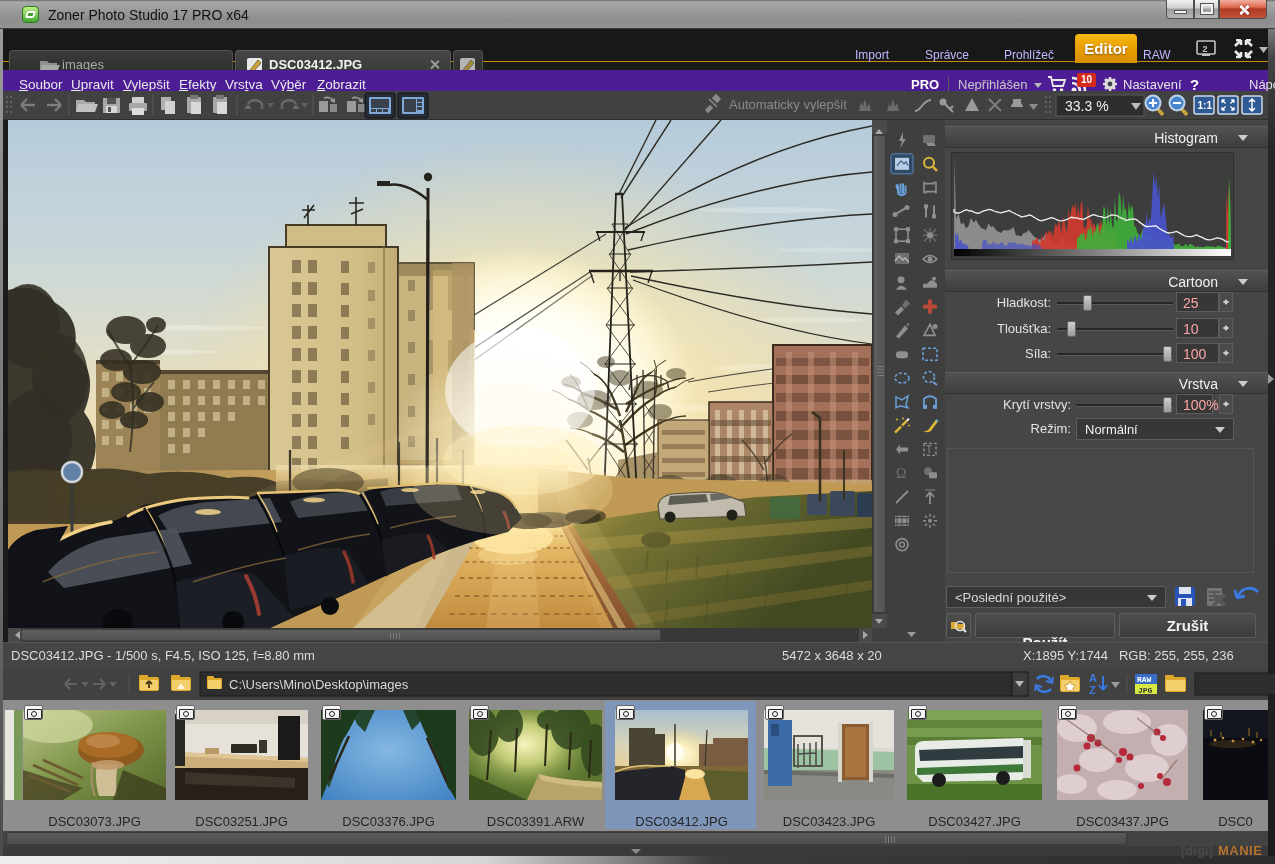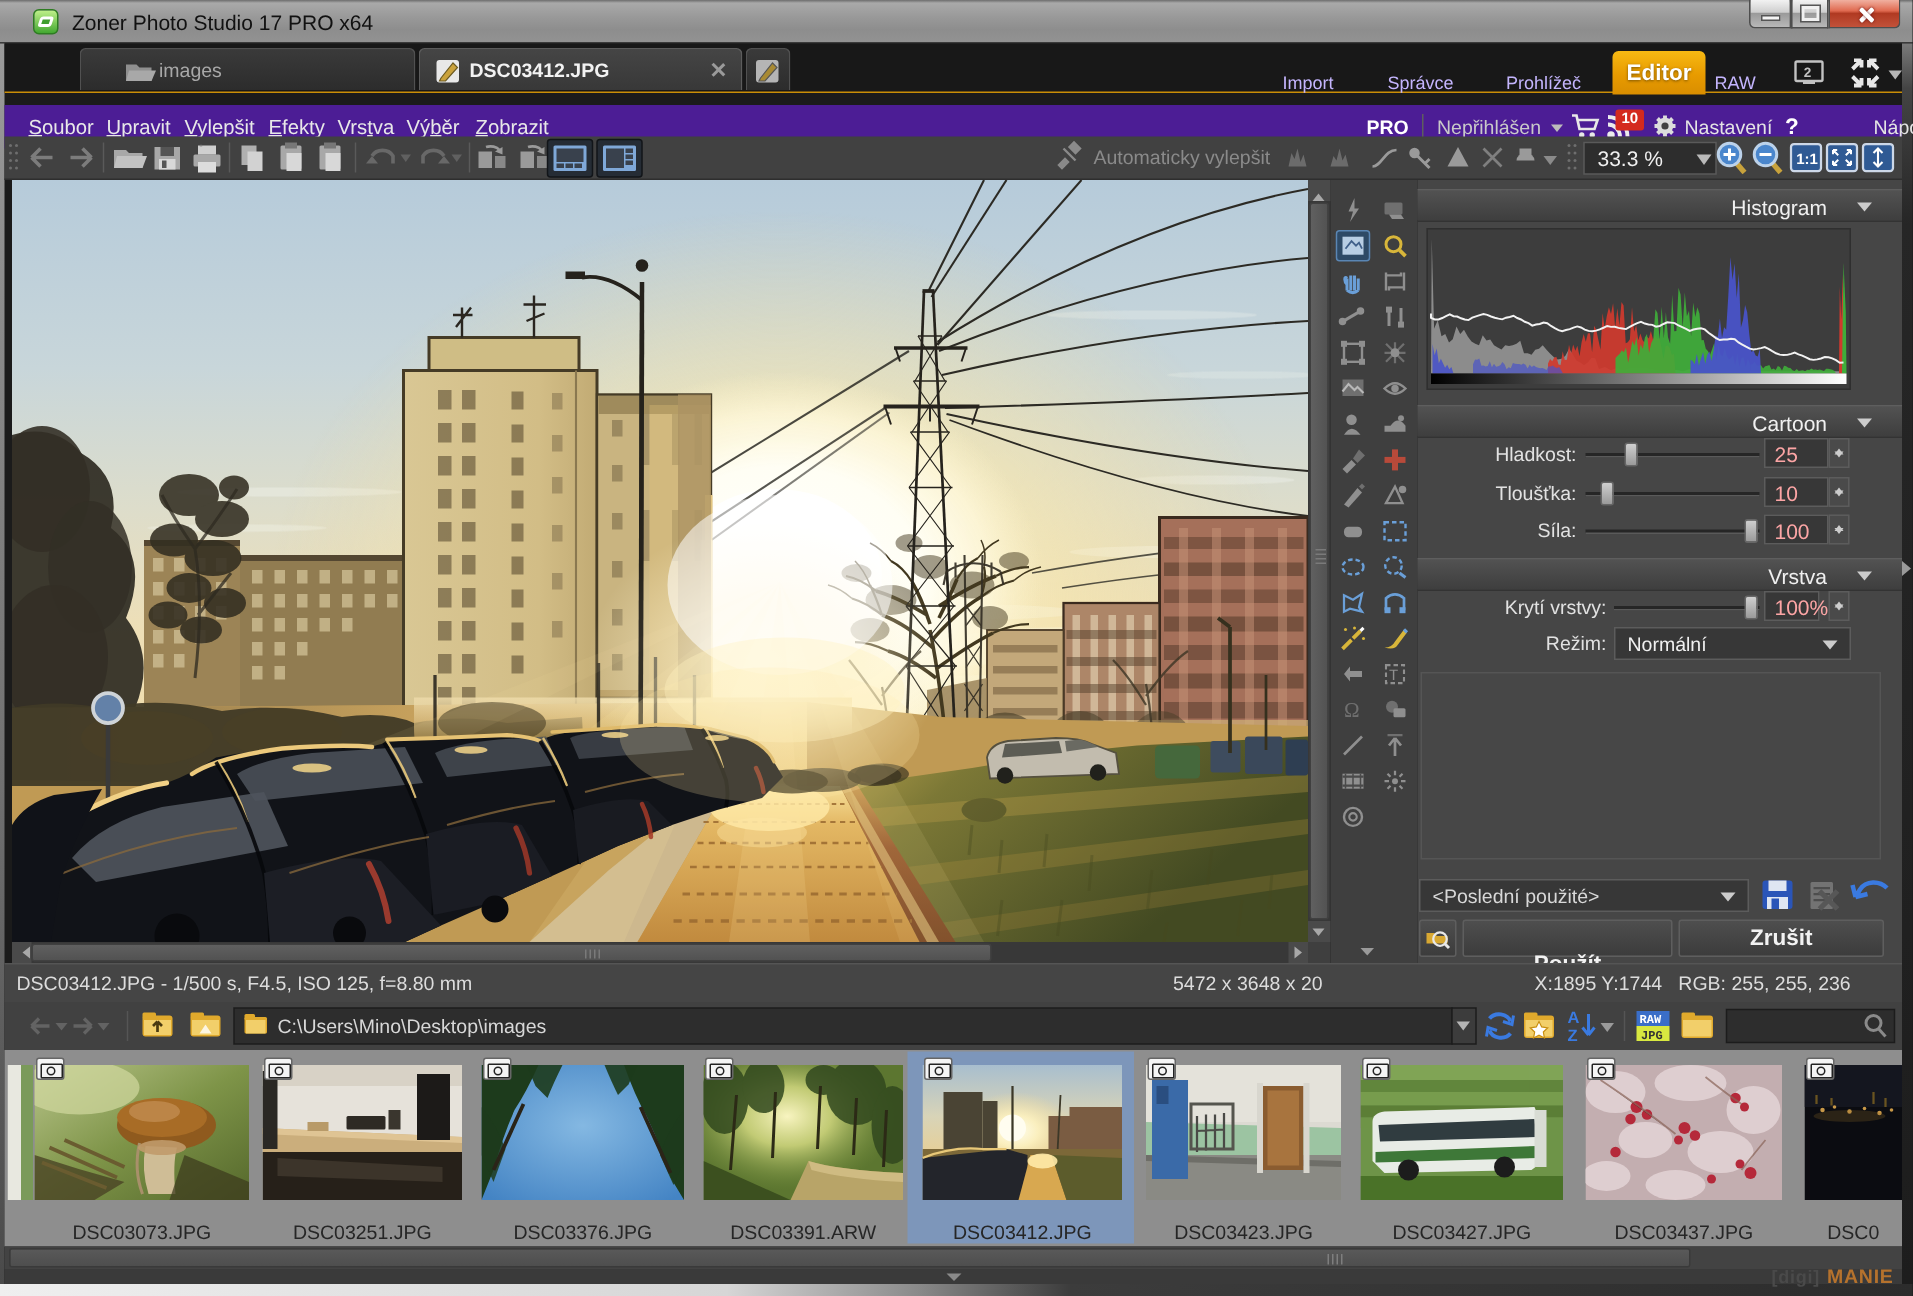--- a/index.html
+++ b/index.html
@@ -31,21 +31,21 @@
 #bcls i { position:absolute; left:18px; top:4px; width:12px; height:12px; display:block; }
 #bcls i:before, #bcls i:after { content:""; position:absolute; left:5px; top:0; width:3px; height:12px; background:#fff; border-radius:1px; box-shadow:0 0 2px #611; }
 #bcls i:before { transform:rotate(45deg); } #bcls i:after { transform:rotate(-45deg); }
 .lborder { left:0; top:29px; width:3px; height:827px; background:linear-gradient(#9a9a9a,#707070 60%,#4a4a4a); }
 .rborder { left:1268px; top:29px; width:7px; height:827px; background:linear-gradient(#7a7a7a,#444 30px,#262626 120px,#1d1d1d); }
 .bborder { left:0; top:856px; width:1275px; height:8px;
   background:linear-gradient(to right, #efefef, #d6d6d6 38%, #8a8a8a 48%, #3c3c3c 56%, #2c2c2c); }
 
 
 #tabrow { left:3px; top:29px; width:1265px; height:33px; background:#181818; border-bottom:1px solid #c98e06; }
-.tab { position:absolute; top:3px; height:28px; border-radius:4px 4px 0 0;margin-left:44px; }
+.tab { position:absolute; top:21px; height:28px; border-radius:4px 4px 0 0; }
 #tab1 { left:6px; width:224px; background:linear-gradient(#3a3a3a,#2c2c2c); border:1px solid #515151; border-bottom:none; }
 #tab2 { left:232px; width:216px; background:linear-gradient(#454545,#383838); border:1px solid #5c5c5c; border-bottom:none; }
 #tab3 { left:450px; width:30px; background:linear-gradient(#3a3a3a,#2c2c2c); border:1px solid #515151; border-bottom:none; }
 .tab .txt { position:absolute; top:6px; font-size:13px; }
 #tab1 .txt { left:52px; color:#a8a8a8; }
 #tab2 .txt { left:33px; color:#f2f2f2; font-weight:bold; }
 #tab2 .cls { position:absolute; right:10px; top:8px; width:11px; height:11px; }
 #tab2 .cls:before, #tab2 .cls:after { content:""; position:absolute; left:5px; top:0; width:1.6px; height:11px; background:#9a9a9a; }
 #tab2 .cls:before { transform:rotate(45deg); } #tab2 .cls:after { transform:rotate(-45deg); }
 .tlbl { position:absolute; top:19px; font-size:12px; color:#c4b5fd; }
@@ -78,21 +78,21 @@
 .sspin { position:absolute; width:14px; height:20px; background:#4a4a4a; border:1px solid #5c5c5c; }
 .sspin:before { content:""; position:absolute; left:3px; top:3px; border:3.5px solid transparent; border-bottom:4px solid #ccc; }
 .sspin:after { content:""; position:absolute; left:3px; bottom:3px; border:3.5px solid transparent; border-top:4px solid #ccc; }
 .dbtn { position:absolute; background:linear-gradient(#4e4e4e,#3c3c3c); border:1px solid #5e5e5e; border-radius:2px;
   color:#f2f2f2; font-weight:bold; font-size:15px; text-align:center; }
 #hscroll { left:8px; top:628px; width:864px; height:14px; background:#383838; }
 
 
 #statusbar { left:3px; top:642px; width:1265px; height:26px; background:#454545; color:#dcdcdc; font-size:13px; border-top:1px solid #555;}
 
-#navbar { left:3px; top:668px; width:1265px; height:32px; background:#414141; }
+#navbar { left:3px; top:668px; width:1265px; height:32px; background:#414141;padding-left:44px; }
 
 #filmstrip { left:3px; top:700px; width:1265px; height:131px; background:#8e8e8e; }
 
 #botscroll { left:3px; top:831px; width:1265px; height:15px; background:#434343; }
 #botbar { left:3px; top:846px; width:1265px; height:10px; background:#3a3a3a; }
 
 .thumb { position:absolute; top:10px; }
 .tlabel { position:absolute; top:104px; width:100%; text-align:center; font-size:13px; color:#262626; }
 .camb { position:absolute; left:1px; top:-5px; width:19px; height:15px; background:#f4f4f4; border:1px solid #666; border-radius:2px; }
 .camb:before { content:""; position:absolute; left:2px; top:3px; width:13px; height:8px; border:1.5px solid #222; border-radius:1px; }

